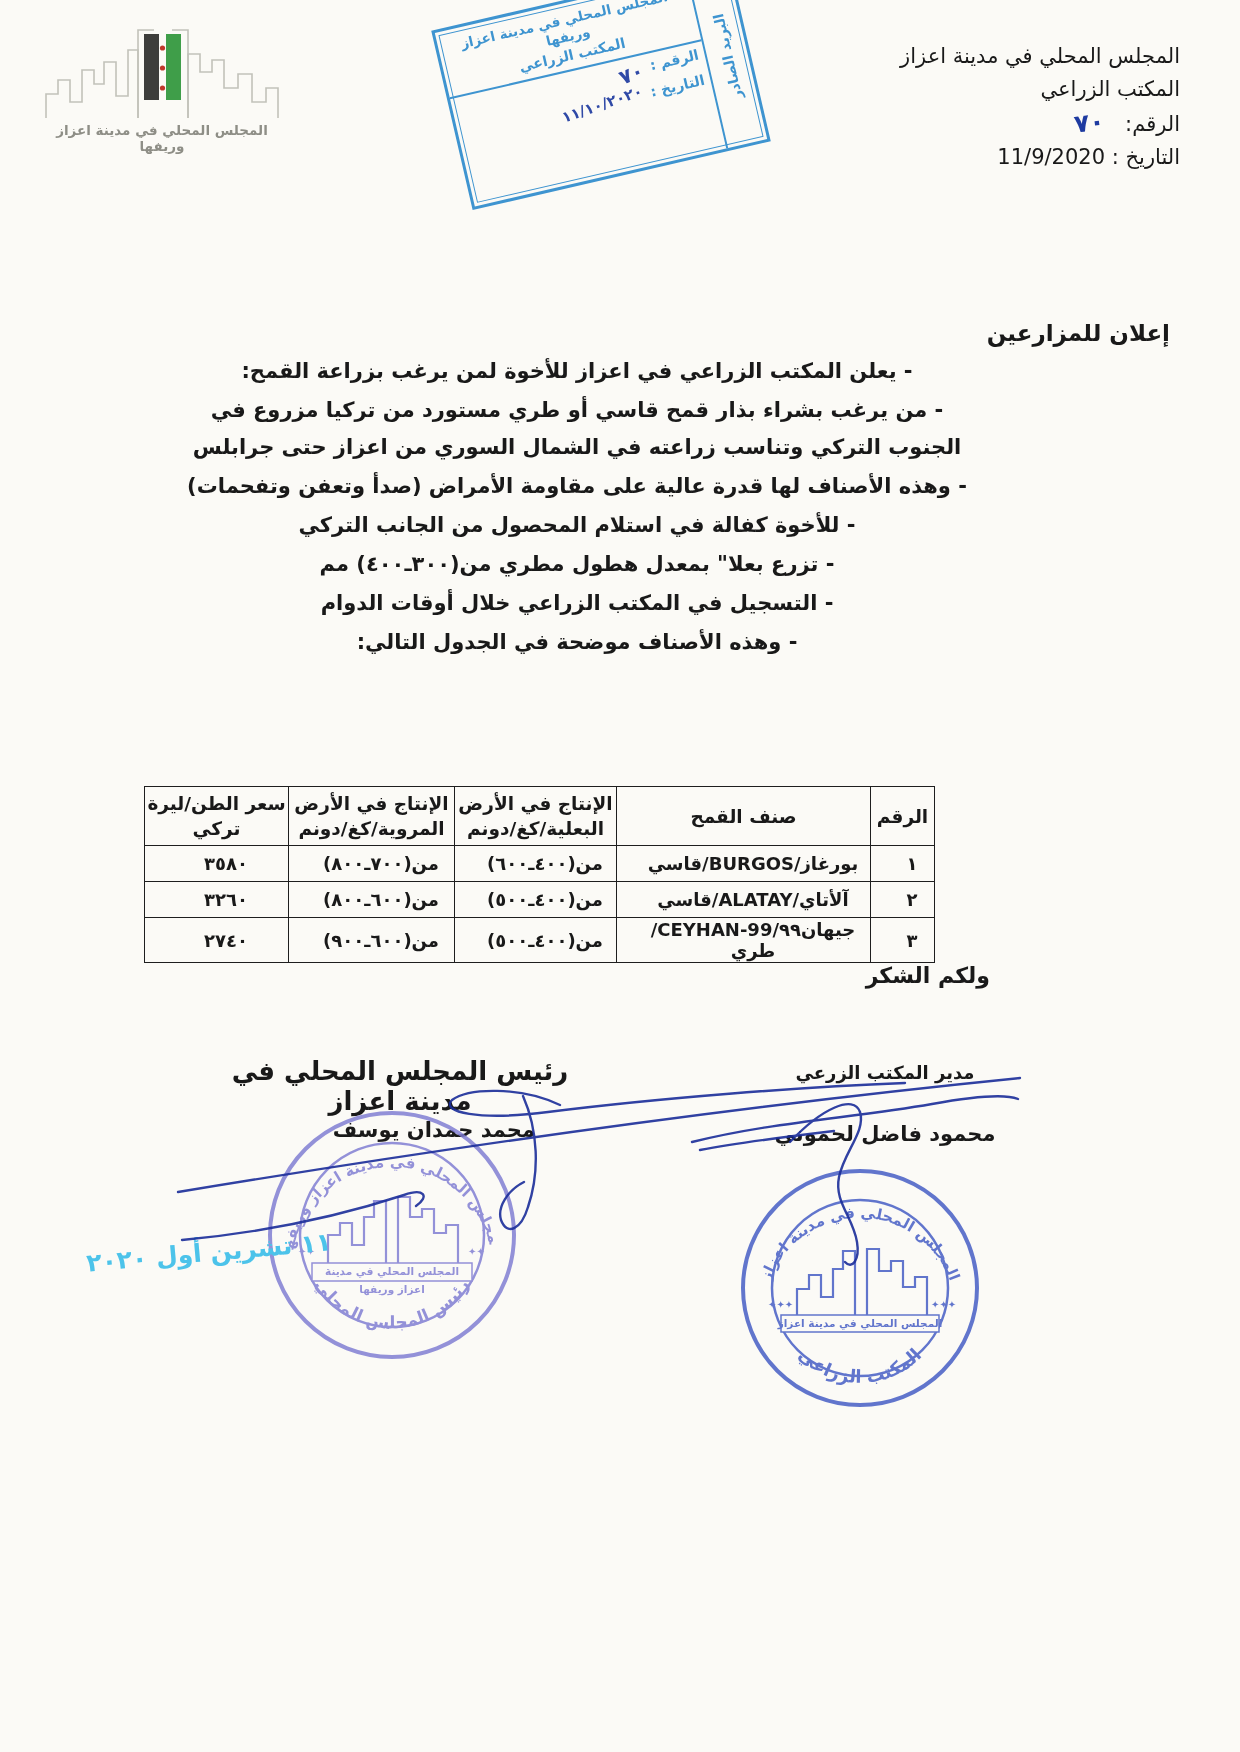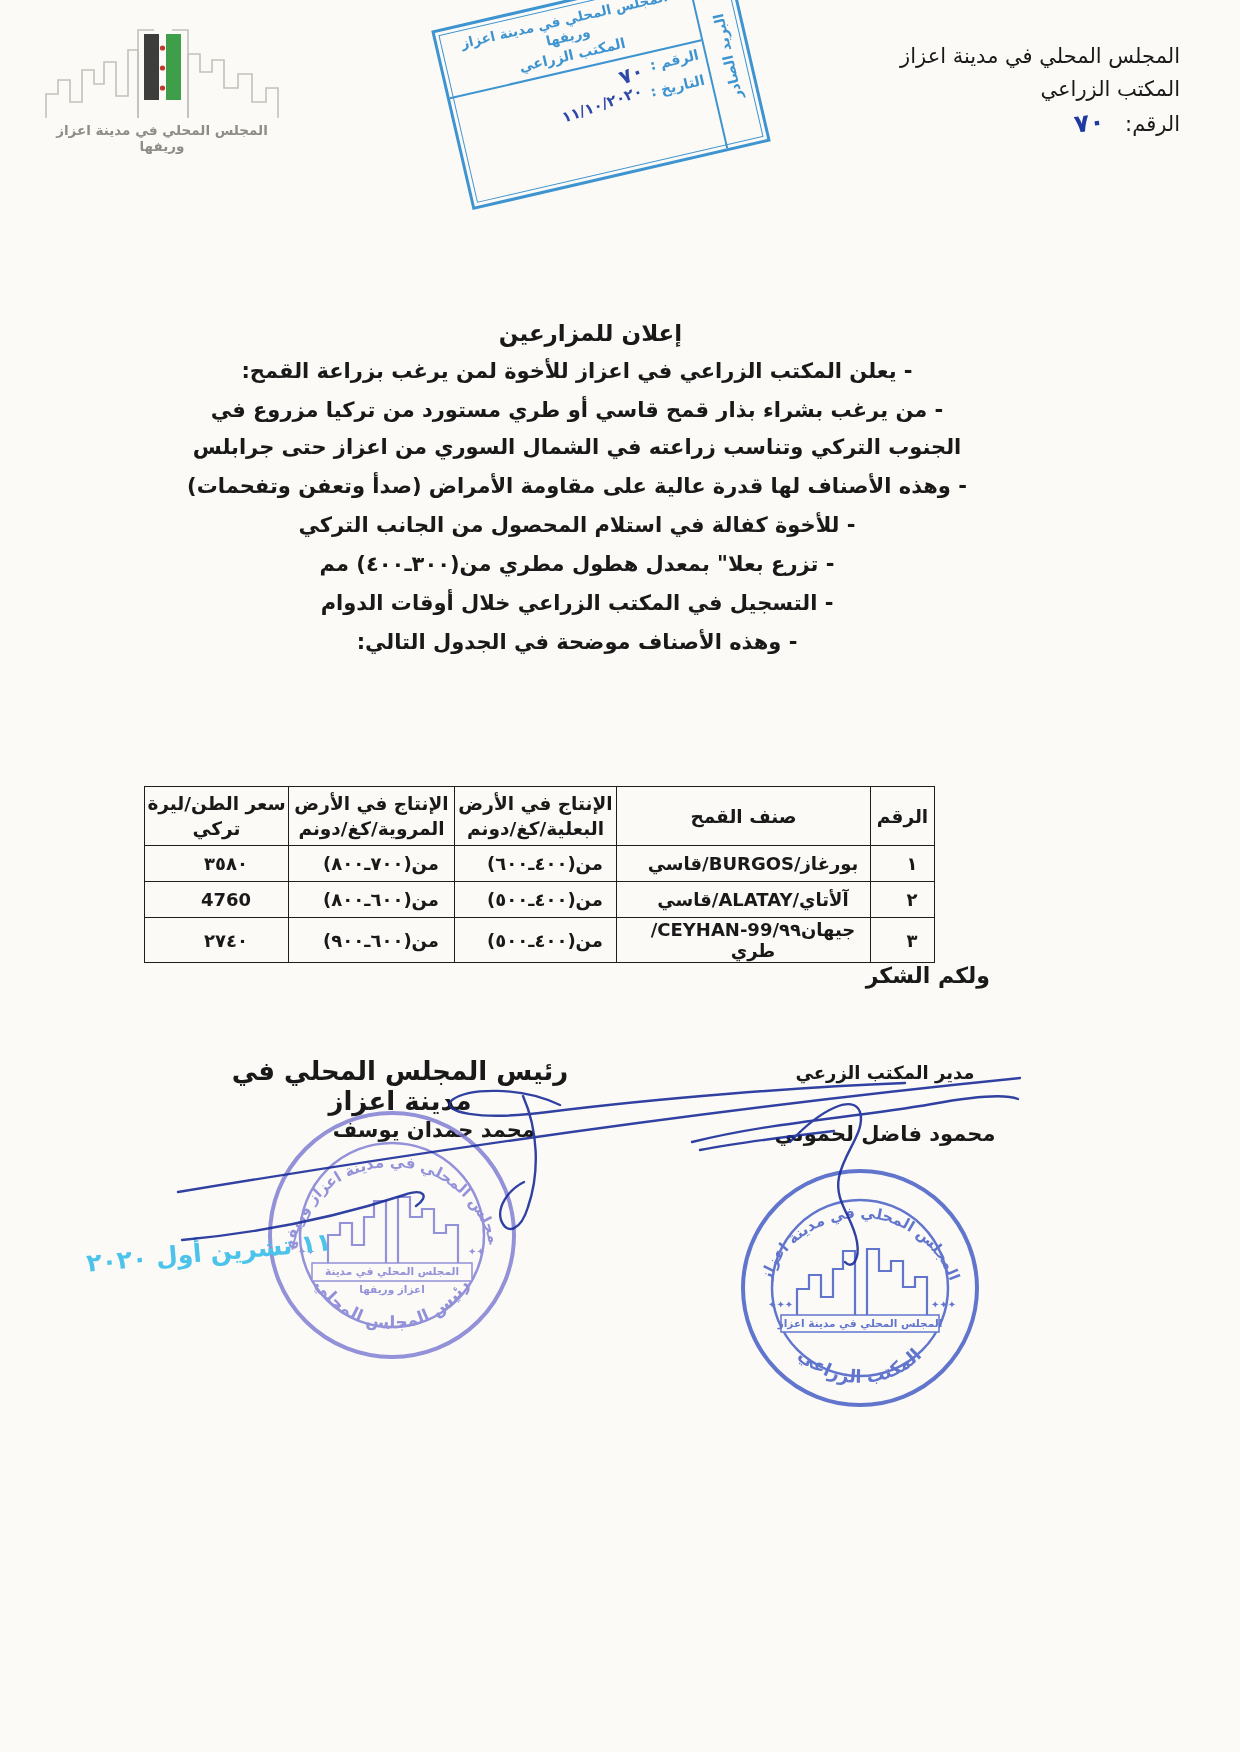--- a/index.html
+++ b/index.html
@@ -25,21 +25,21 @@
   .outstamp .rule{border-top:2.5px solid #2f8ccd;margin:6px -6px 4px;}
   .outstamp .fieldrow{font-size:14px;font-weight:bold;display:flex;gap:8px;margin-top:2px;}
   .ink{color:#1e3aa0;font-weight:bold;}
   .outstamp .hw-num{display:inline-block;transform:rotate(-10deg);font-size:20px;}
   .outstamp .hw-date{display:inline-block;transform:rotate(-6deg);font-size:15px;letter-spacing:1px;}
   
   .header-block{position:absolute;top:40px;right:60px;direction:rtl;text-align:right;
         font-size:21px;line-height:33px;z-index:2;}
   .header-block .hw{display:inline-block;transform:rotate(-7deg);font-size:25px;margin-right:14px;}
   
-  .doc-title{position:absolute;top:320px;left:0;right:70px;text-align:center;direction:rtl;
+  .doc-title{position:absolute;top:320px;left:0;right:70px;text-align:right;direction:rtl;
         font-size:23px;font-weight:bold;padding-left:11px;}
   .bullets{position:absolute;top:353px;right:258px;width:810px;direction:rtl;}
   .bullet{text-align:center;font-size:21px;font-weight:bold;line-height:37px;margin-bottom:2px;}
   
   .wheat-table{position:absolute;top:786px;right:305px;direction:rtl;border-collapse:collapse;
         table-layout:fixed;width:790px;}
   .wheat-table th,.wheat-table td{border:1.8px solid #1e1e1e;font-weight:bold;text-align:center;
         vertical-align:middle;padding:1px 2px;}
   .wheat-table th{font-size:18.5px;height:56px;line-height:25px;}
   .wheat-table td{font-size:18px;height:33px;padding-left:21px;}
@@ -101,20 +101,24 @@
     </div>
   </div>
 
   <div class="header-block">
     <div>المجلس المحلي في مدينة اعزاز</div>
     <div>المكتب الزراعي</div>
     <div>
       <span>الرقم:</span>
       <span class="ink hw">٧٠</span>
     </div>
+    <div>
+      <span>التاريخ :</span>
+      <span>11/9/2020</span>
+    </div>
   </div>
 
   <div class="doc-title">إعلان للمزارعين</div>
 
   <div class="bullets">
       <div class="bullet">- يعلن المكتب الزراعي في اعزاز للأخوة لمن يرغب بزراعة القمح:</div>
       <div class="bullet">- من يرغب بشراء بذار قمح قاسي أو طري مستورد من تركيا مزروع في الجنوب التركي وتناسب زراعته في الشمال السوري من اعزاز حتى جرابلس</div>
       <div class="bullet">- وهذه الأصناف لها قدرة عالية على مقاومة الأمراض (صدأ وتعفن وتفحمات)</div>
       <div class="bullet">- للأخوة كفالة في استلام المحصول من الجانب التركي</div>
       <div class="bullet">- تزرع بعلا" بمعدل هطول مطري من(٣٠٠ـ٤٠٠) مم</div>
@@ -145,21 +149,21 @@
           <td>بورغاز/BURGOS/قاسي</td>
           <td>من(٤٠٠ـ٦٠٠)</td>
           <td>من(٧٠٠ـ٨٠٠)</td>
           <td>٣٥٨٠</td>
         </tr>
         <tr>
           <td>٢</td>
           <td>آلأتاي/ALATAY/قاسي</td>
           <td>من(٤٠٠ـ٥٠٠)</td>
           <td>من(٦٠٠ـ٨٠٠)</td>
-          <td>4760</td>
+          <td>٣٢٦٠</td>
         </tr>
         <tr>
           <td>٣</td>
           <td>جيهان٩٩/CEYHAN-99/طري</td>
           <td>من(٤٠٠ـ٥٠٠)</td>
           <td>من(٦٠٠ـ٩٠٠)</td>
           <td>٢٧٤٠</td>
         </tr>
       </tbody>
   </table>

